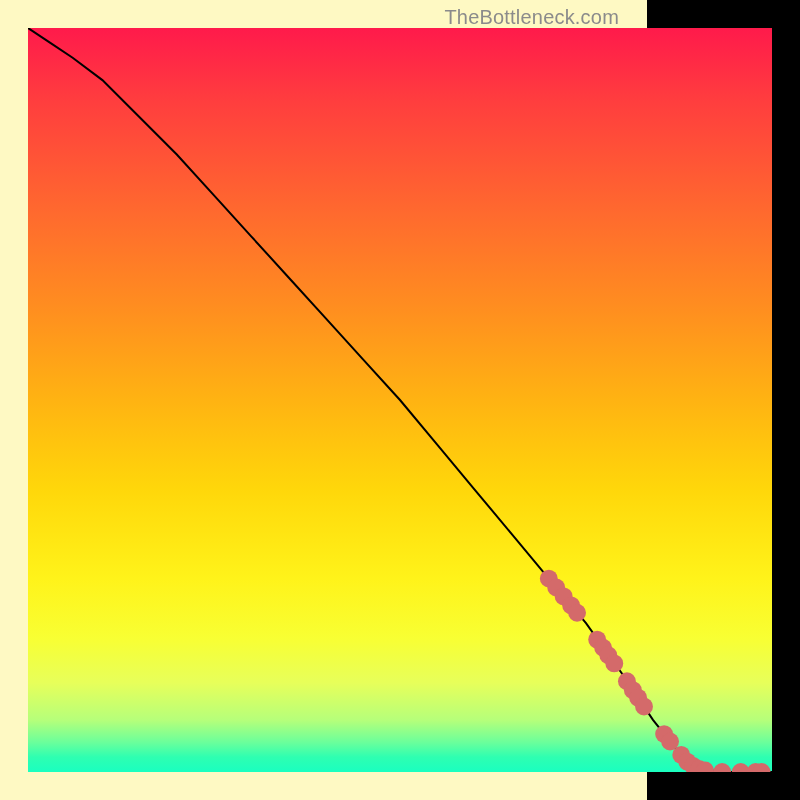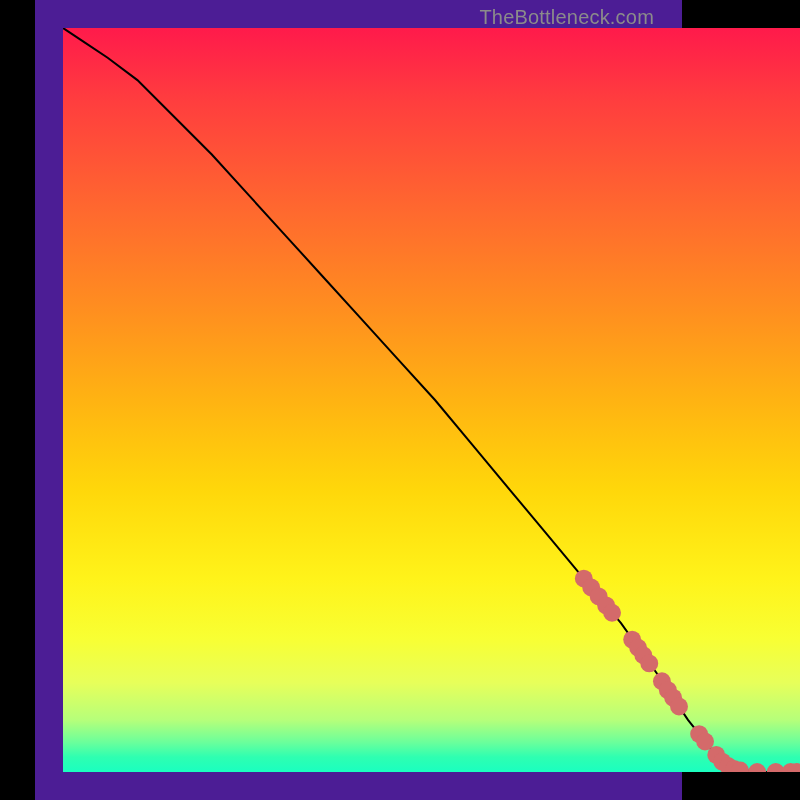--- a/index.html
+++ b/index.html
@@ -1,22 +1,21 @@
 <!DOCTYPE html>
 <html><head>
 <meta charset="utf-8">
 <style>
   * { margin: 0; padding: 0; box-sizing: border-box; }
   html, body { width: 800px; height: 800px; background: #000; overflow: hidden; }
   .stage {
     position: relative;
     width: 647px;
     height: 800px;
-    background: #4c1d95;
-    margin-left: 35px;
+    background: #fef9c3;
   }
   .plot-area {
     position: absolute;
     left: 28px;
     top: 28px;
     width: 744px;
     height: 744px;
     overflow: hidden;
   }
   .gradient {

